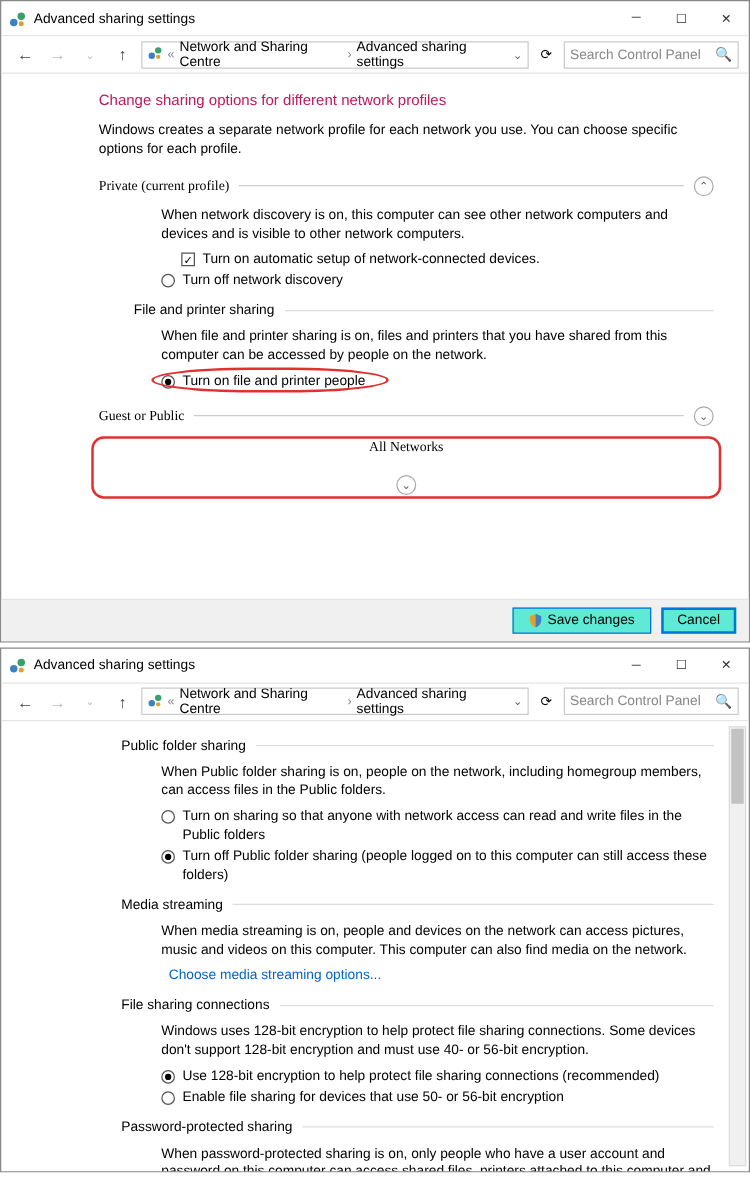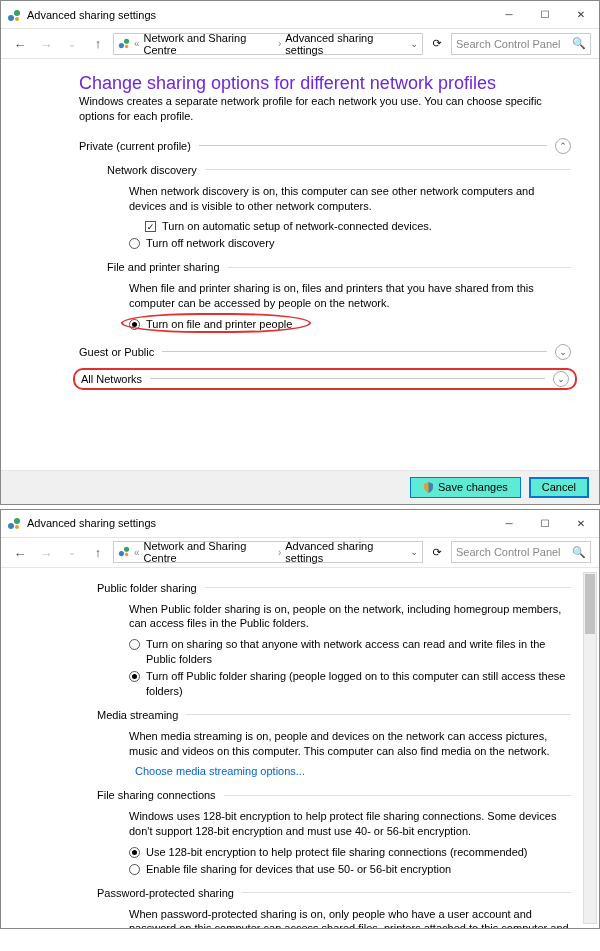--- a/index.html
+++ b/index.html
@@ -76,29 +76,29 @@
   .content {
     padding: 14px 28px 10px 78px;
     position: relative;
   }
   .content.second {
     padding: 14px 28px 10px 78px;
     height: 360px;
     overflow: hidden;
     position: relative;
   }
-  .page-title { color: #6d28d9; font-size: 18px; }
+  .page-title { color: #be185d; font-size: 12px; margin-bottom: 10px; }
   .intro { margin-bottom: 14px; line-height: 1.35; }
   .sec-head {
     display: flex;
     align-items: center;
     gap: 8px;
     margin-top: 4px;
   }
-  .sec-head .label { white-space: nowrap; }
+  .sec-head .label { white-space: nowrap; font-family: Liberation Serif, serif; }
   .sec-head .line { flex:1; height:1px; background:#ccc; }
   .expander {
     width:16px; height:16px; border:1px solid #aaa; border-radius:50%;
     display:flex; align-items:center; justify-content:center;
     font-size:9px; color:#555;
   }
   .sub-head {
     margin: 10px 0 0 28px;
     display:flex; align-items:center; gap:8px;
   }
@@ -149,21 +149,21 @@
   .scrollbar-fake {
     position:absolute; right:2px; top:4px; bottom:4px; width:14px;
     background:#f0f0f0; border:1px solid #ddd;
   }
   .scrollbar-fake .thumb {
     position:absolute; left:1px; right:1px; top:1px; height:60px;
     background:#c2c2c2;
   }
   .sec-head.round-wrap {
     border:2px solid #e03030; border-radius:10px;
-    padding:1px 6px; margin-left:-6px; margin-right:-6px;
+    padding:1px 24px; margin-left:-6px; margin-right:-6px;flex-direction:column;
   }
 </style>
 </head>
 <body>
 
 <div class="window">
   <div class="titlebar">
     <span class="app-icon">
       <svg viewBox="0 0 14 14">
           <circle cx="4" cy="10" r="3" fill="#3b82c4"></circle>
@@ -208,24 +208,20 @@
   <div class="content">
     <div class="page-title">Change sharing options for different network profiles</div>
     <div class="intro">Windows creates a separate network profile for each network you use. You can choose specific options for each profile.</div>
 
     <div class="sec-head">
       <span class="label">Private (current profile)</span>
       <span class="line"></span>
       <span class="expander">⌃</span>
     </div>
 
-    <div class="sub-head">
-      <span class="label">Network discovery</span>
-      <span class="line"></span>
-    </div>
     <div class="desc">When network discovery is on, this computer can see other network computers and devices and is visible to other network computers.</div>
     <div class="check-row indent2">
       <span class="check">✓</span>
       <span>Turn on automatic setup of network-connected devices.</span>
     </div>
     <div class="radio-row">
       <span class="radio"></span>
       <span>Turn off network discovery</span>
     </div>
 

